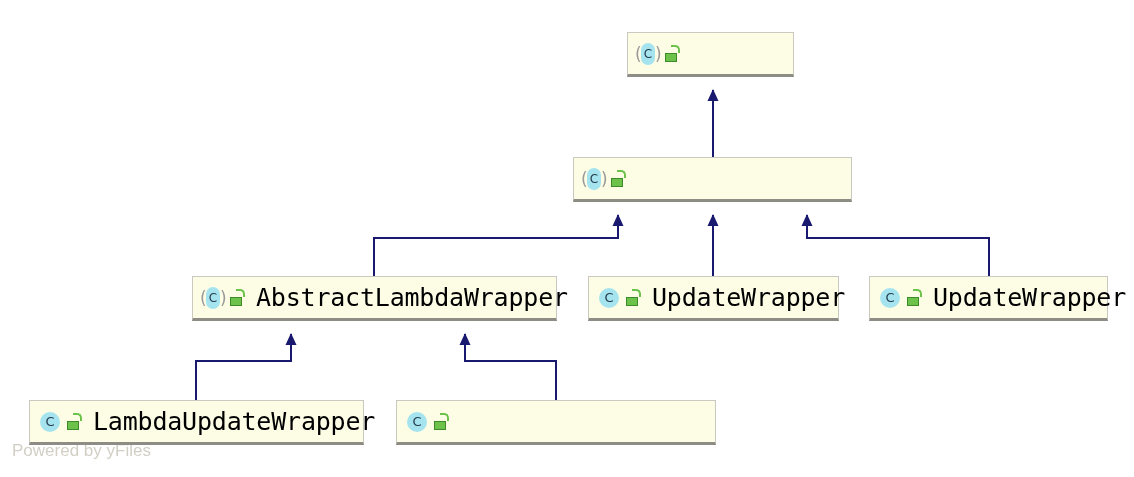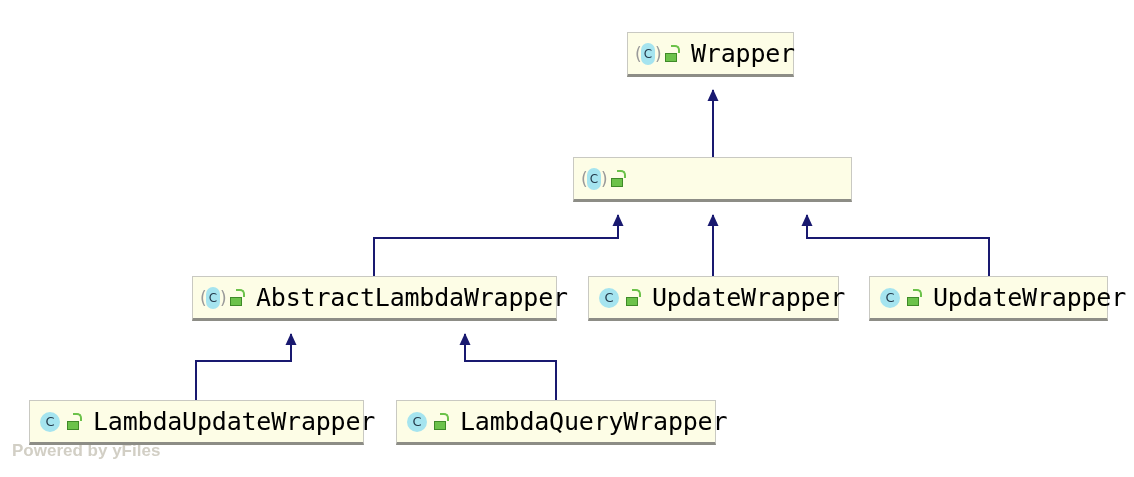--- a/index.html
+++ b/index.html
@@ -92,21 +92,20 @@
 
   
   #watermark{
     position:absolute;
     left:12px;top:441px;
     font-family:"Liberation Sans",sans-serif;
     font-size:17px;
     color:#d2cfc5;
     z-index:2;
     white-space:nowrap;
-    font-weight:bold;
   }
 </style>
 </head>
 <body>
 
 <div id="stage">
 
   <svg id="edges" viewBox="0 0 1134 477" xmlns="http://www.w3.org/2000/svg">
     <defs>
       <marker id="gen" markerWidth="14" markerHeight="14" refX="11" refY="6" orient="auto" markerUnits="userSpaceOnUse">
@@ -135,21 +134,20 @@
         <span class="paren l">(</span>
         <span class="disc"></span>
         <span class="cc">C</span>
         <span class="paren r">)</span>
       </span>
       <span class="ic-lock">
         <span class="shackle"></span>
         <span class="body"></span>
       </span>
     </span>
-    <span class="label">Wrapper</span>
   </div>
 
   <div class="node" style="left:573px;top:157px;width:279px;height:45px;">
     <span class="icons">
       <span class="ic-class abstract">
         <span class="paren l">(</span>
         <span class="disc"></span>
         <span class="cc">C</span>
         <span class="paren r">)</span>
       </span>
@@ -222,18 +220,17 @@
     <span class="icons">
       <span class="ic-class">
         <span class="disc"></span>
         <span class="cc">C</span>
       </span>
       <span class="ic-lock">
         <span class="shackle"></span>
         <span class="body"></span>
       </span>
     </span>
-    <span class="label">LambdaQueryWrapper</span>
   </div>
 
   <div id="watermark">Powered by yFiles</div>
 
 </div>
 
 </body></html>

